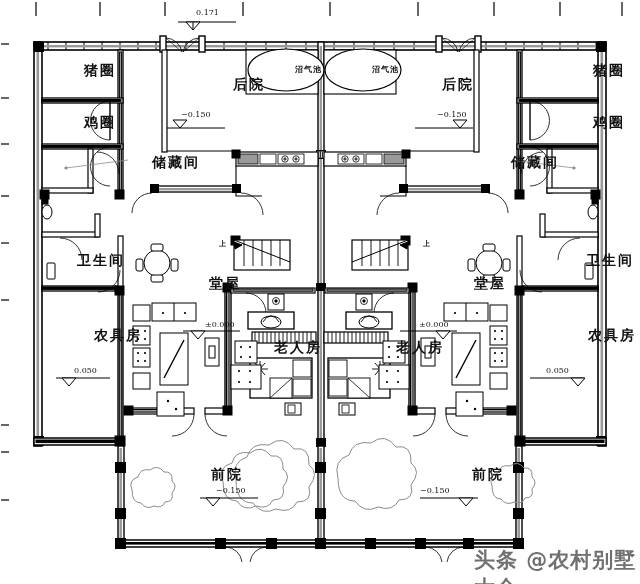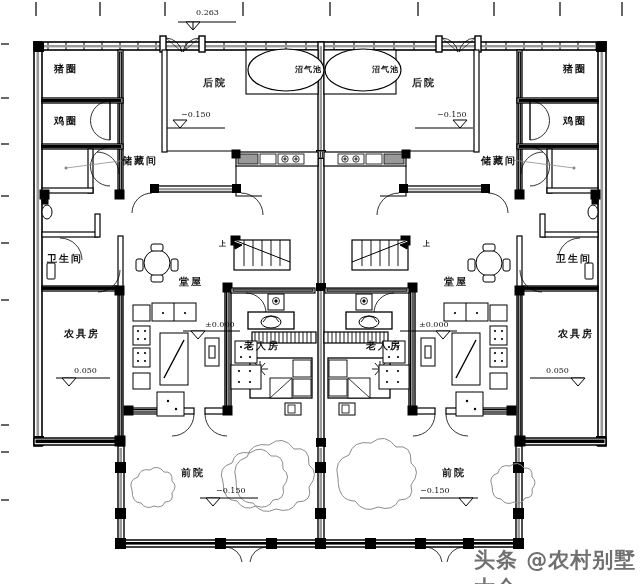--- a/index.html
+++ b/index.html
@@ -10,21 +10,21 @@
   #plan{position:relative;width:640px;height:584px;background:#ffffff;}
   svg.layer{position:absolute;left:0;top:0;width:640px;height:584px;}
   .lbl{
     position:absolute;
     font-family:"DejaVu Sans","Liberation Sans",sans-serif;
     color:#111;
     white-space:nowrap;
     letter-spacing:1px;
     font-weight:700;
   }
-  .room-label{font-size:10px;letter-spacing:2px;}
+  .room-label{font-size:14px;letter-spacing:2px;margin-left:30px;}
   .elev-label{font-size:8px;font-weight:400;letter-spacing:0px;font-family:"DejaVu Serif","Liberation Serif",serif;}
   .small-label{font-size:7px;font-weight:700;}
   .pool-label{font-size:8px;letter-spacing:1px;font-weight:700;margin-left:23px;}
   .wm{
     position:absolute;
     font-size:21px;
     font-weight:700;
     color:#3a3a3a;
     opacity:.72;
     letter-spacing:1px;
@@ -628,21 +628,21 @@
   <div class="lbl room-label" style="left:558px;top:327px">农具房</div>
   <div class="lbl room-label" style="left:481px;top:154px">储藏间</div>
   <div class="lbl room-label" style="left:444px;top:275px">堂屋</div>
   <div class="lbl room-label" style="left:366px;top:339px">老人房</div>
   <div class="lbl room-label" style="left:412px;top:76px">后院</div>
   <div class="lbl room-label" style="left:442px;top:466px">前院</div>
 
   <div class="lbl pool-label" style="left:272px;top:64px">沼气池</div>
   <div class="lbl pool-label" style="left:349px;top:64px">沼气池</div>
 
-  <div class="lbl elev-label" style="left:196px;top:8px">0.263</div>
+  <div class="lbl elev-label" style="left:196px;top:8px">0.171</div>
   <div class="lbl elev-label" style="left:181px;top:110px">−0.150</div>
   <div class="lbl elev-label" style="left:437px;top:110px">−0.150</div>
   <div class="lbl elev-label" style="left:205px;top:320px">±0.000</div>
   <div class="lbl elev-label" style="left:419px;top:320px">±0.000</div>
   <div class="lbl elev-label" style="left:74px;top:366px">0.050</div>
   <div class="lbl elev-label" style="left:546px;top:366px">0.050</div>
   <div class="lbl elev-label" style="left:216px;top:486px">−0.150</div>
   <div class="lbl elev-label" style="left:420px;top:486px">−0.150</div>
 
   <div class="lbl small-label" style="left:219px;top:239px">上</div>

